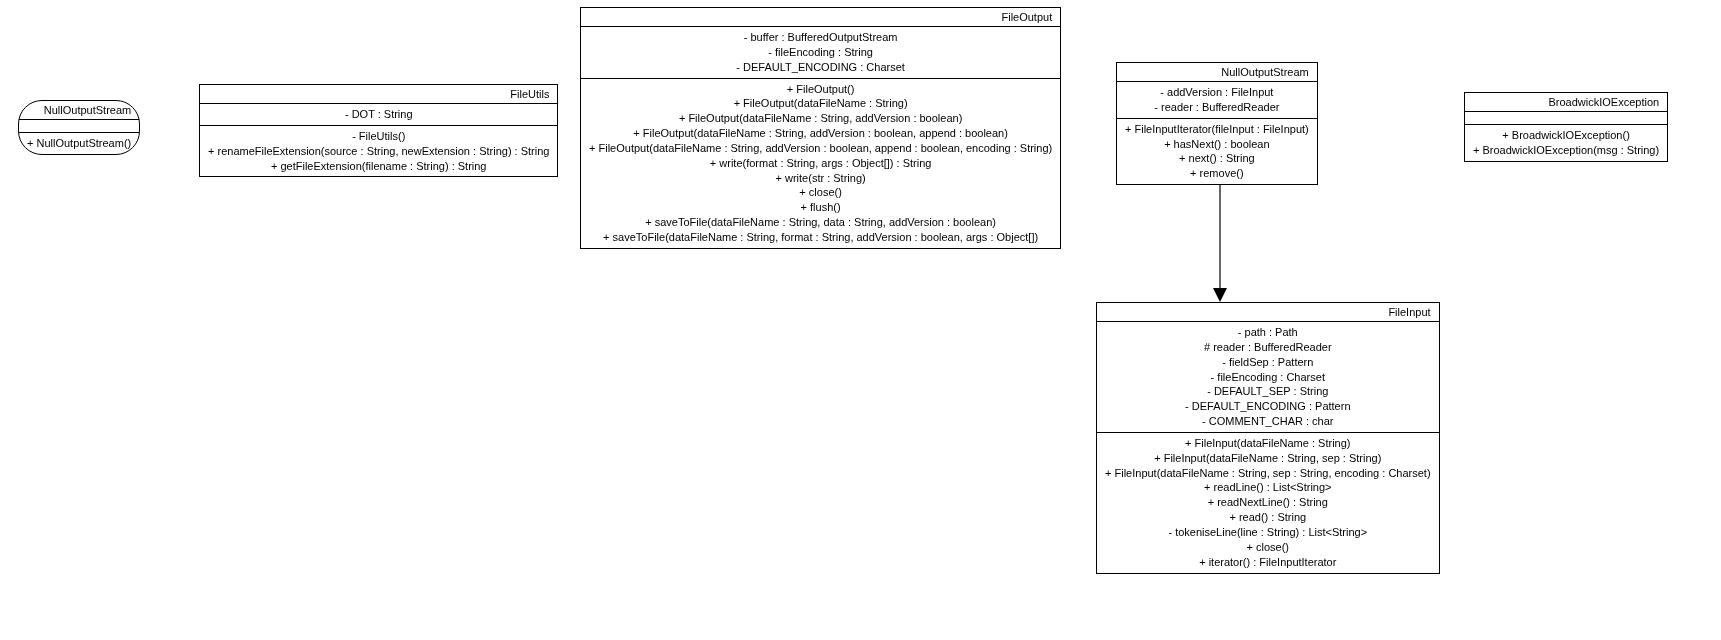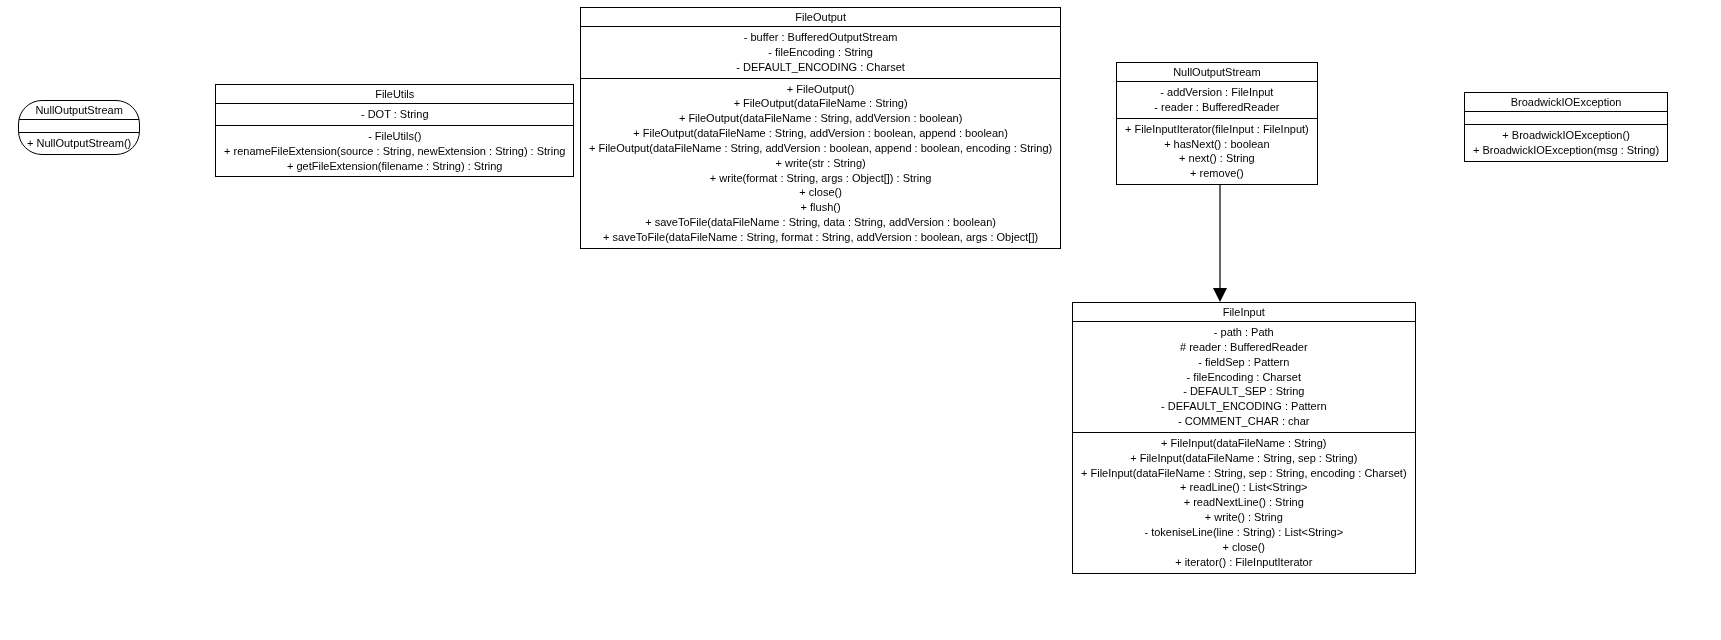--- a/index.html
+++ b/index.html
@@ -12,21 +12,21 @@
     width: 1721px;
     height: 640px;
   }
   .class-box {
     position: absolute;
     border: 1.5px solid #000;
     background: #fff;
     box-sizing: border-box;
   }
   .class-name {
-    text-align: center;
+    text-align: right;
     font-weight: normal;
     padding: 3px 8px;
     border-bottom: 1.5px solid #000;
     white-space: nowrap;
   }
   .compartment {
     padding: 3px 8px;
     border-bottom: 1.5px solid #000;
   }
   .compartment:last-child {
@@ -49,21 +49,21 @@
 <body>
 
 <div class="class-box" style="left:18px; top:100px;border-radius:24px;">
   <div class="class-name">NullOutputStream</div>
   <div class="compartment empty"></div>
   <div class="compartment">
     <div class="member">+ NullOutputStream()</div>
   </div>
 </div>
 
-<div class="class-box" style="left:199px; top:84px;margin-left:16px;">
+<div class="class-box" style="left:199px; top:84px;">
   <div class="class-name">FileUtils</div>
   <div class="compartment">
     <div class="member">- DOT : String</div>
   </div>
   <div class="compartment">
     <div class="member">- FileUtils()</div>
     <div class="member">+ renameFileExtension(source : String, newExtension : String) : String</div>
     <div class="member">+ getFileExtension(filename : String) : String</div>
   </div>
 </div>
@@ -74,22 +74,22 @@
     <div class="member">- buffer : BufferedOutputStream</div>
     <div class="member">- fileEncoding : String</div>
     <div class="member">- DEFAULT_ENCODING : Charset</div>
   </div>
   <div class="compartment">
     <div class="member">+ FileOutput()</div>
     <div class="member">+ FileOutput(dataFileName : String)</div>
     <div class="member">+ FileOutput(dataFileName : String, addVersion : boolean)</div>
     <div class="member">+ FileOutput(dataFileName : String, addVersion : boolean, append : boolean)</div>
     <div class="member">+ FileOutput(dataFileName : String, addVersion : boolean, append : boolean, encoding : String)</div>
+    <div class="member">+ write(format : String, args : Object[]) : String</div>
     <div class="member">+ write(str : String)</div>
-    <div class="member">+ write(format : String, args : Object[]) : String</div>
     <div class="member">+ close()</div>
     <div class="member">+ flush()</div>
     <div class="member">+ saveToFile(dataFileName : String, data : String, addVersion : boolean)</div>
     <div class="member">+ saveToFile(dataFileName : String, format : String, addVersion : boolean, args : Object[])</div>
   </div>
 </div>
 
 <div class="class-box" style="left:1116px; top:62px;">
   <div class="class-name">NullOutputStream</div>
   <div class="compartment">
@@ -106,38 +106,38 @@
 
 <div class="class-box" style="left:1464px; top:92px;">
   <div class="class-name">BroadwickIOException</div>
   <div class="compartment empty"></div>
   <div class="compartment">
     <div class="member">+ BroadwickIOException()</div>
     <div class="member">+ BroadwickIOException(msg : String)</div>
   </div>
 </div>
 
-<div class="class-box" style="left:1072px; top:302px;">
+<div class="class-box" style="left:1096px; top:302px;">
   <div class="class-name">FileInput</div>
   <div class="compartment">
     <div class="member">- path : Path</div>
     <div class="member"># reader : BufferedReader</div>
     <div class="member">- fieldSep : Pattern</div>
     <div class="member">- fileEncoding : Charset</div>
     <div class="member">- DEFAULT_SEP : String</div>
     <div class="member">- DEFAULT_ENCODING : Pattern</div>
     <div class="member">- COMMENT_CHAR : char</div>
   </div>
   <div class="compartment">
     <div class="member">+ FileInput(dataFileName : String)</div>
     <div class="member">+ FileInput(dataFileName : String, sep : String)</div>
     <div class="member">+ FileInput(dataFileName : String, sep : String, encoding : Charset)</div>
     <div class="member">+ readLine() : List&lt;String&gt;</div>
     <div class="member">+ readNextLine() : String</div>
-    <div class="member">+ write() : String</div>
+    <div class="member">+ read() : String</div>
     <div class="member">- tokeniseLine(line : String) : List&lt;String&gt;</div>
     <div class="member">+ close()</div>
     <div class="member">+ iterator() : FileInputIterator</div>
   </div>
 </div>
 
 <svg class="connector" style="left:1200px; top:185px; width:40px; height:120px;">
   <line x1="20" y1="0" x2="20" y2="105" stroke="#000" stroke-width="1.2"></line>
   <polygon points="20,117 13,103 27,103" fill="#000"></polygon>
 </svg>

